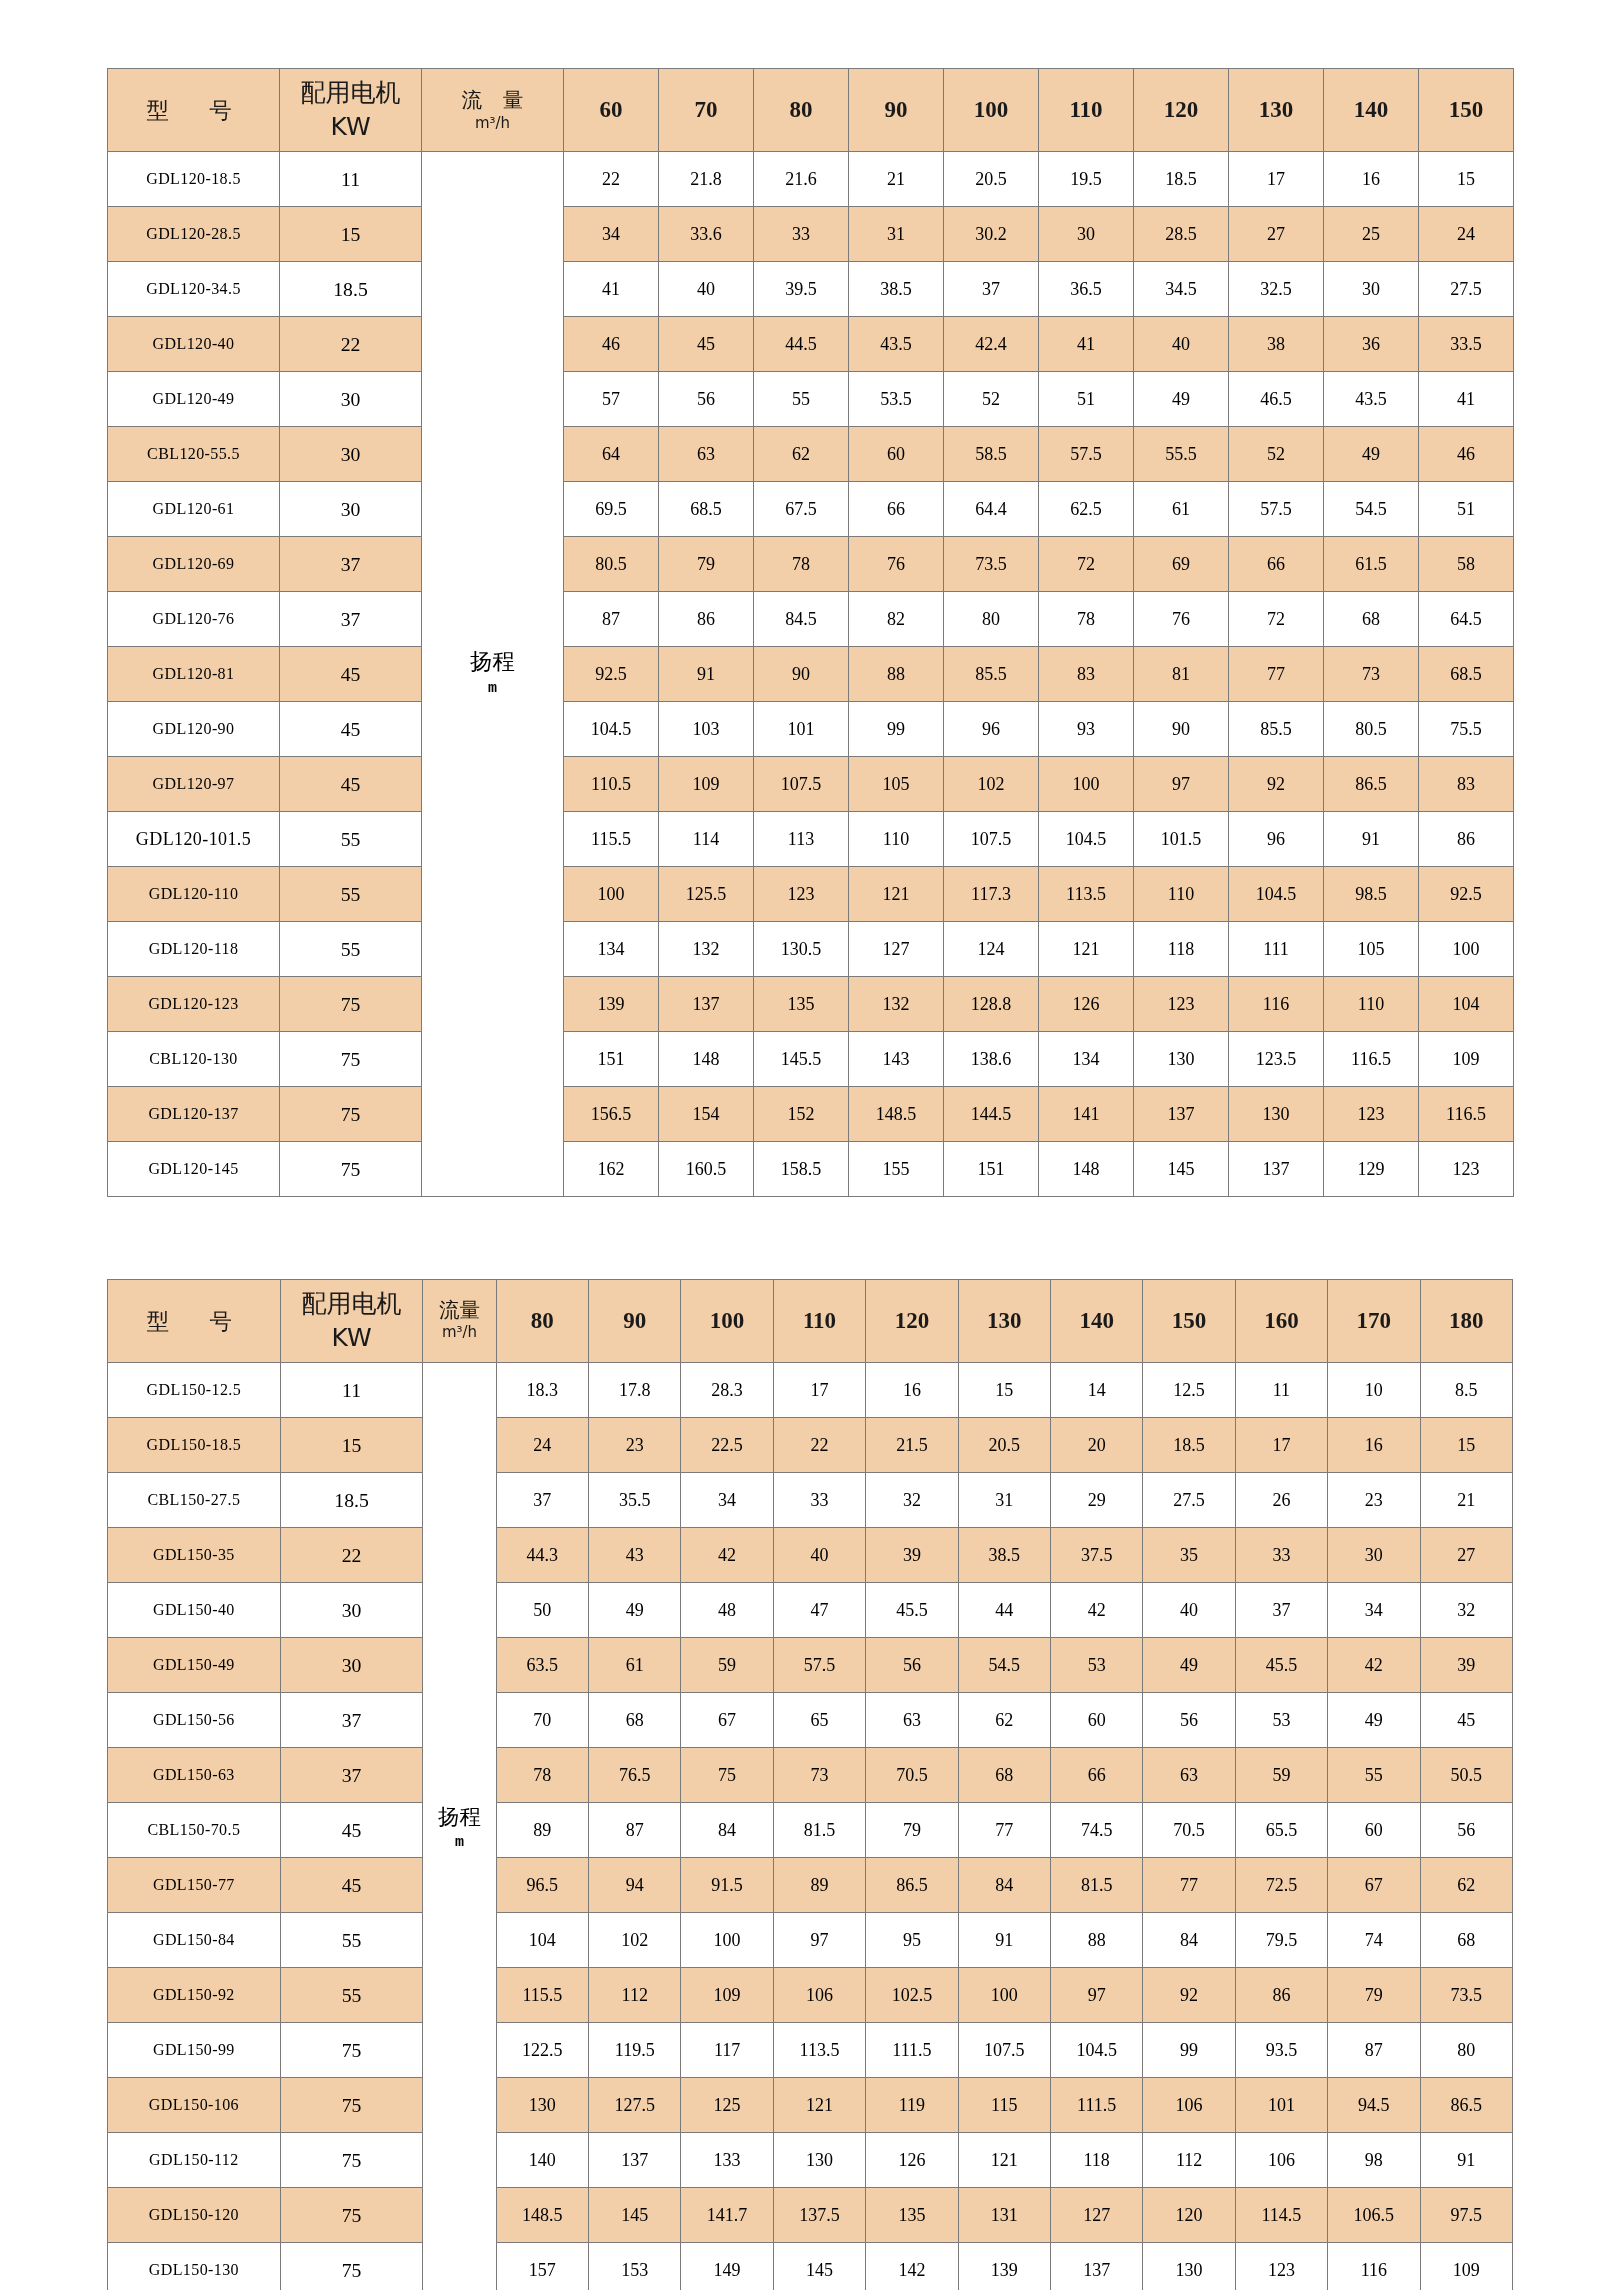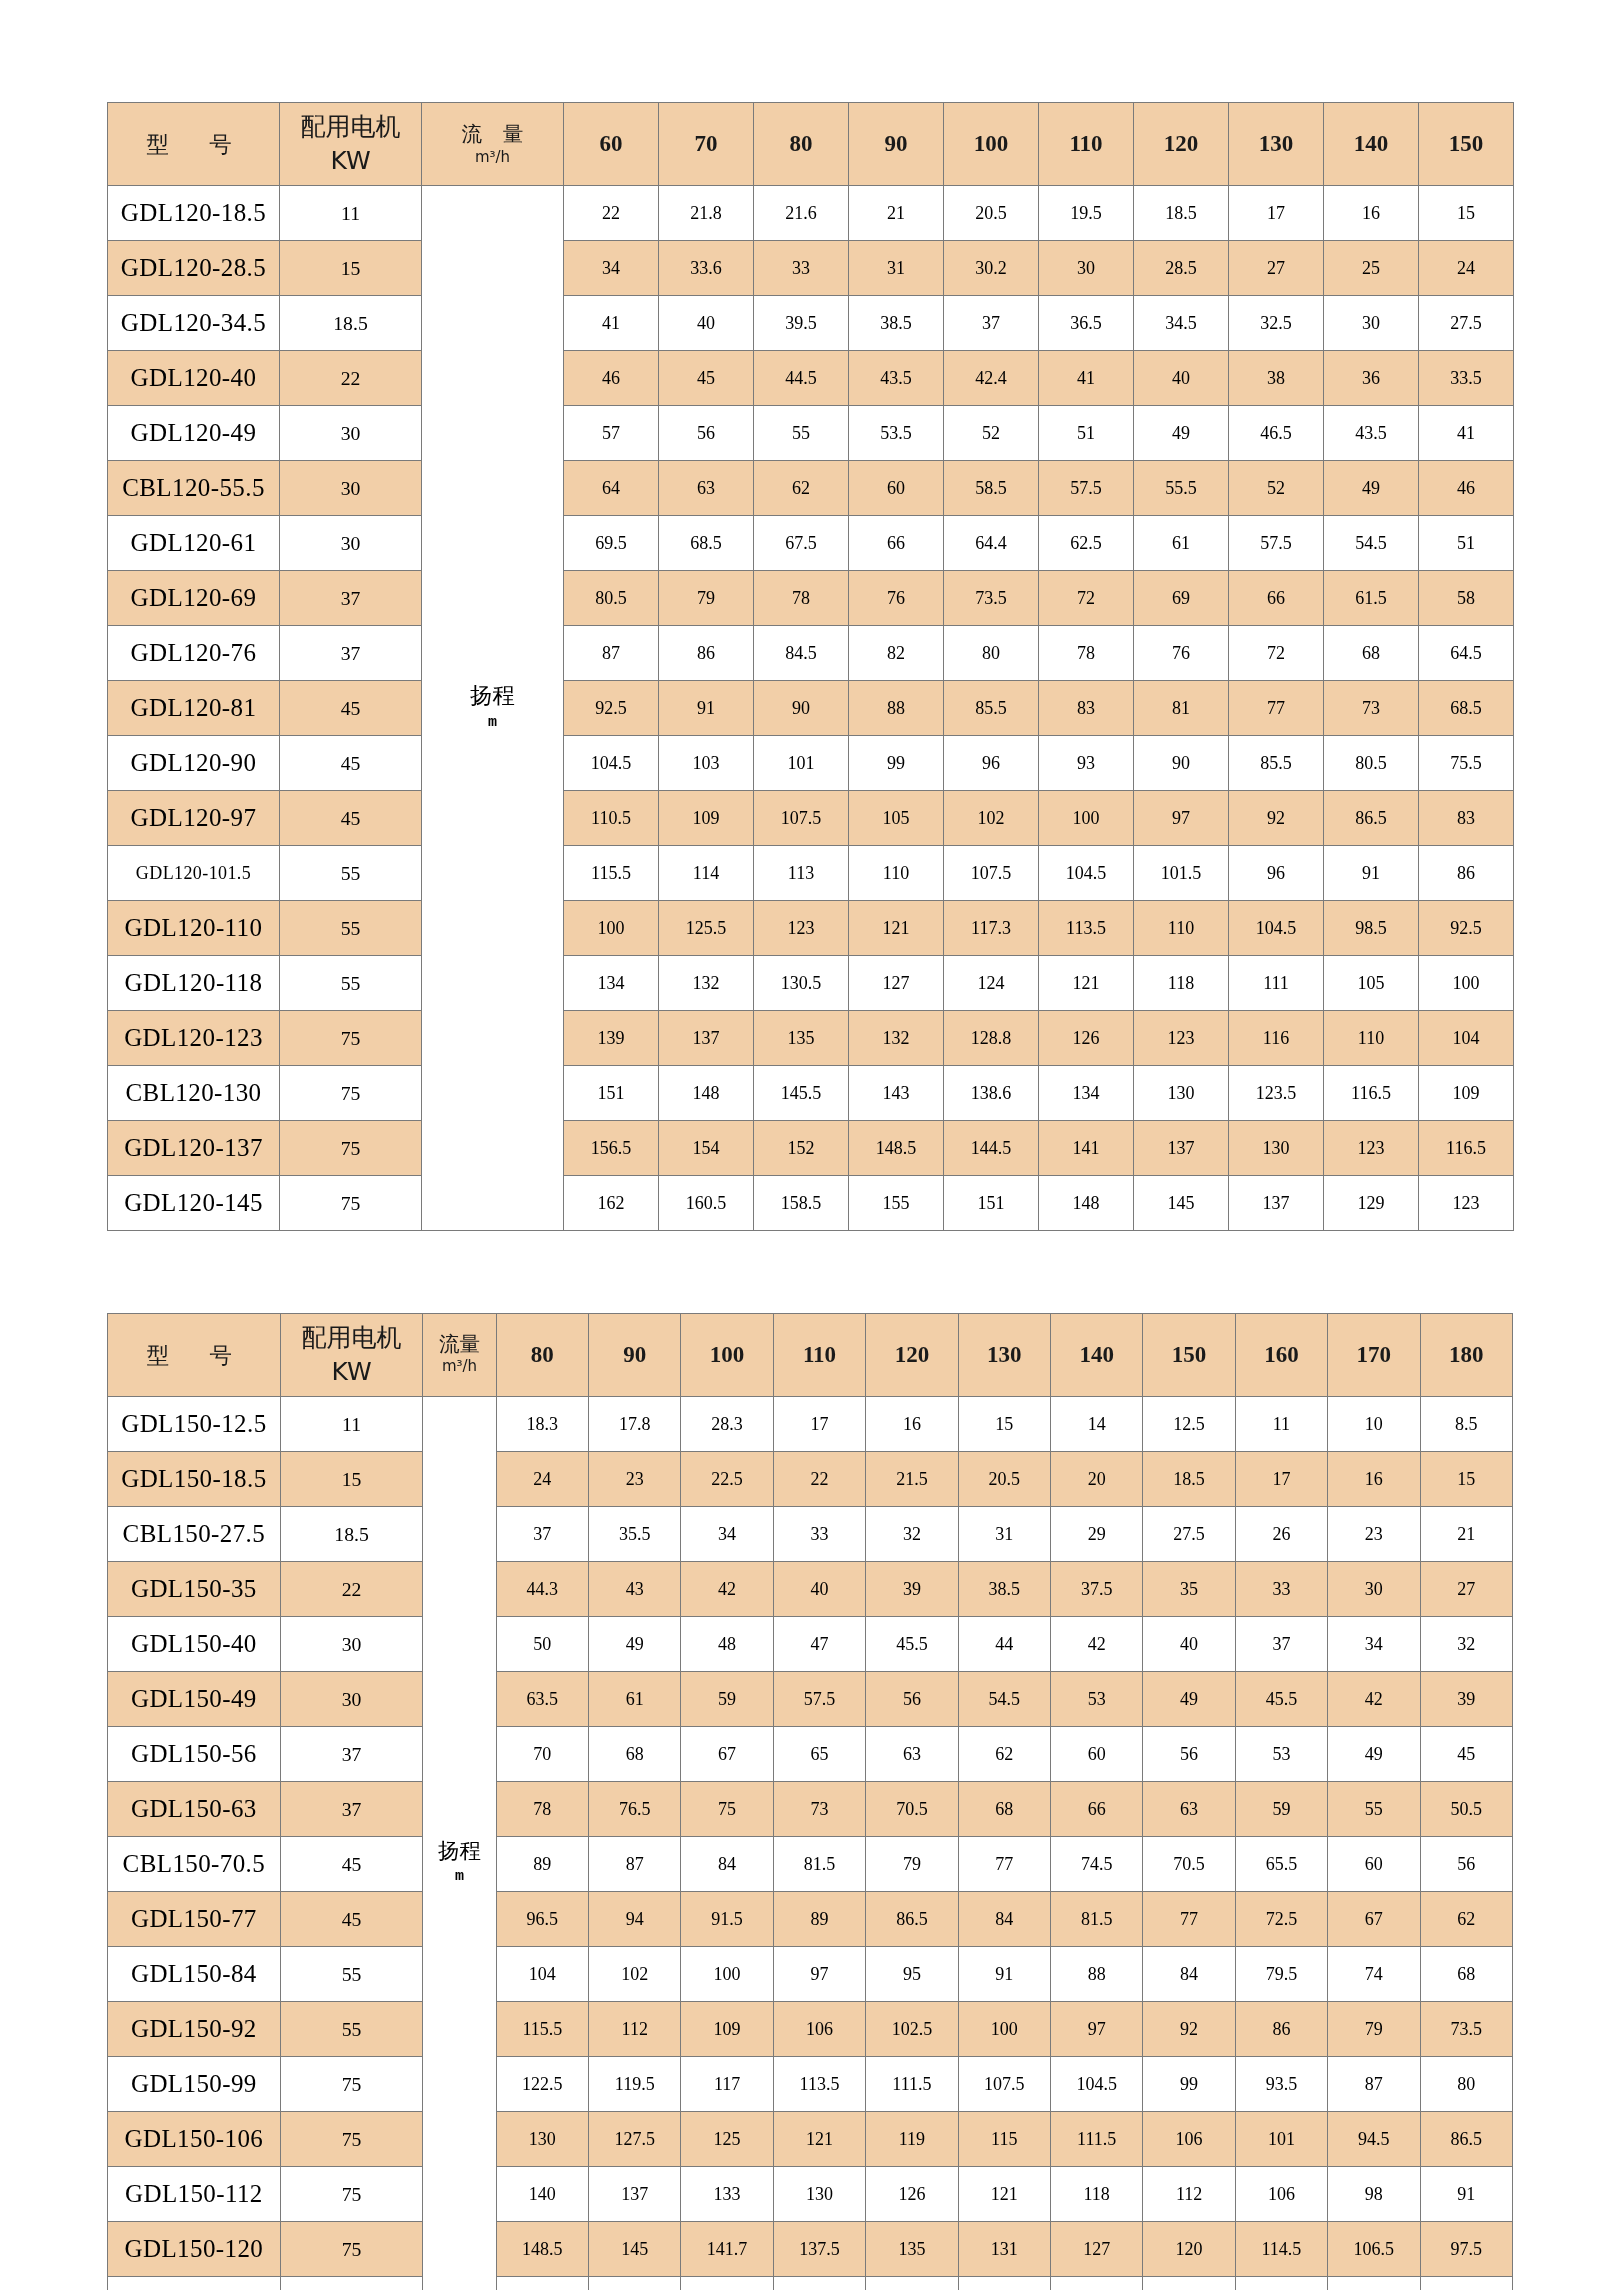--- a/index.html
+++ b/index.html
@@ -11,21 +11,21 @@
     width: 1620px;
     height: 2291px;
     font-family: "Liberation Serif", serif;
     color: #000;
     position: relative;
   }
   .page {
     width: 1472px;
     height: 2291px;
     box-sizing: border-box;
-    padding: 102px 107px 0 107px;
+    padding: 68px 107px 0 107px;
   }
   table.spec {
     border-collapse: collapse;
     table-layout: fixed;
     width: 1406px;
     margin: 0 0 82px 0;
     border: 1.8px solid #5b5b5b;
   }
   table.spec td, table.spec th {
     border: 0.9px solid #7a7a7a;
@@ -63,21 +63,21 @@
   .hdr td.num {
     font-size: 23px;
     font-family: "Liberation Serif", serif;
     font-weight: bold;
   }
   
   tbody tr td {
     height: 54px;
   }
   td.model-cell {
-    font-size: 25px;
+    font-size: 16px;
     font-family: "Liberation Serif", serif;
     letter-spacing: 0.4px;
   }
   td.model-cell.small {
     font-size: 18px;
   }
   td.kw-cell {
     font-size: 19.7px;
   }
   td.val {

